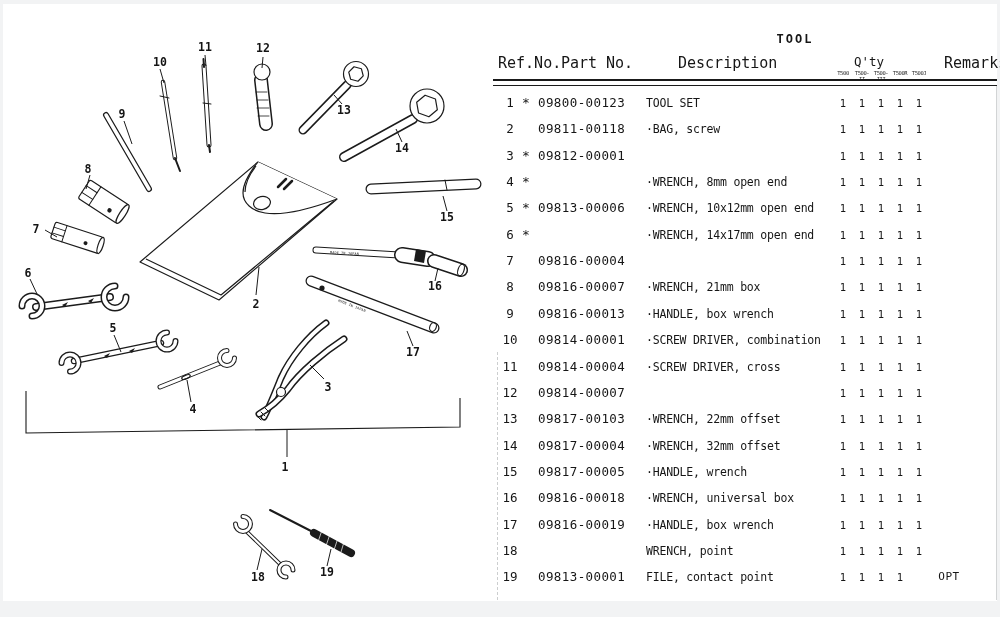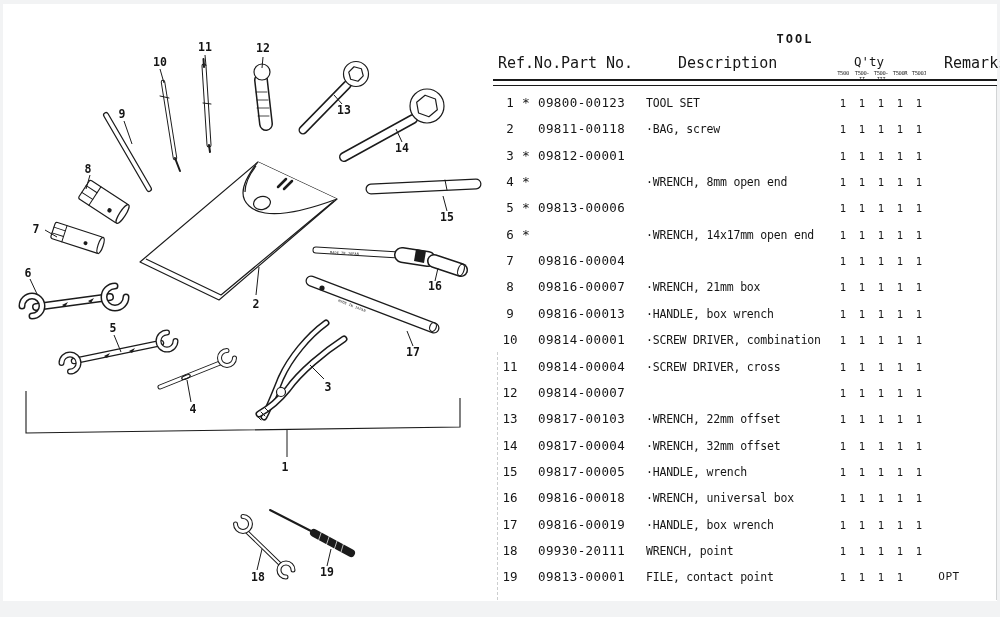--- a/index.html
+++ b/index.html
@@ -309,20 +309,21 @@
         <div class="c-qty" style="left: 855px;">1</div>
         <div class="c-qty" style="left: 874px;">1</div>
         <div class="c-qty" style="left: 893px;">1</div>
         <div class="c-qty" style="left: 912px;">1</div>
         <div class="c-rem"></div>
       </div>
       <div class="trow" style="top: 195.4px;">
         <div class="c-ref">5</div>
         <div class="c-star">*</div>
         <div class="c-part">09813-00006</div>
+        <div class="c-desc">·WRENCH, 10x12mm open end</div>
         <div class="c-qty" style="left: 836px;">1</div>
         <div class="c-qty" style="left: 855px;">1</div>
         <div class="c-qty" style="left: 874px;">1</div>
         <div class="c-qty" style="left: 893px;">1</div>
         <div class="c-qty" style="left: 912px;">1</div>
         <div class="c-rem"></div>
       </div>
       <div class="trow" style="top: 221.75px;">
         <div class="c-ref">6</div>
         <div class="c-star">*</div>
@@ -460,21 +461,20 @@
         <div class="c-qty" style="left: 836px;">1</div>
         <div class="c-qty" style="left: 855px;">1</div>
         <div class="c-qty" style="left: 874px;">1</div>
         <div class="c-qty" style="left: 893px;">1</div>
         <div class="c-qty" style="left: 912px;">1</div>
         <div class="c-rem"></div>
       </div>
       <div class="trow" style="top: 537.95px;">
         <div class="c-ref">18</div>
         <div class="c-star"></div>
-        <div class="c-part">09930-20111</div>
         <div class="c-desc">WRENCH, point</div>
         <div class="c-qty" style="left: 836px;">1</div>
         <div class="c-qty" style="left: 855px;">1</div>
         <div class="c-qty" style="left: 874px;">1</div>
         <div class="c-qty" style="left: 893px;">1</div>
         <div class="c-qty" style="left: 912px;">1</div>
         <div class="c-rem"></div>
       </div>
       <div class="trow" style="top: 564.3px;">
         <div class="c-ref">19</div>

